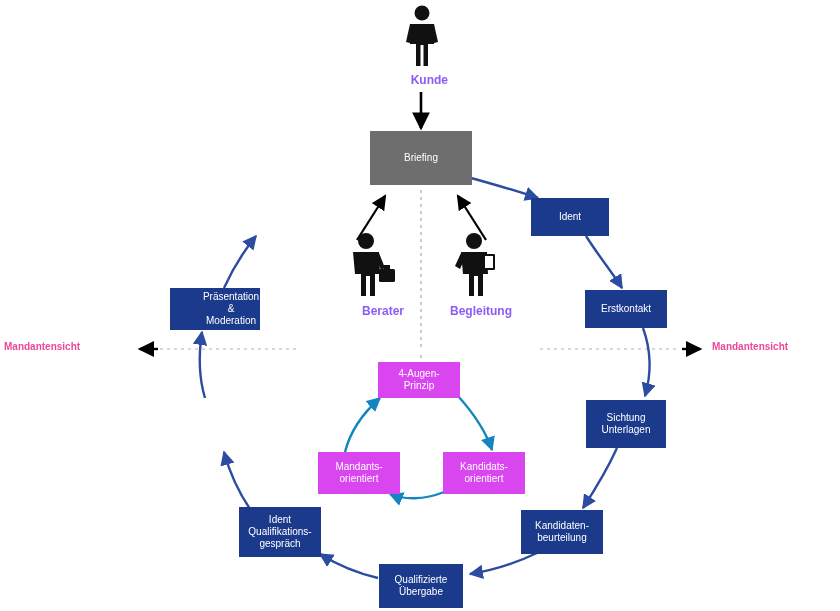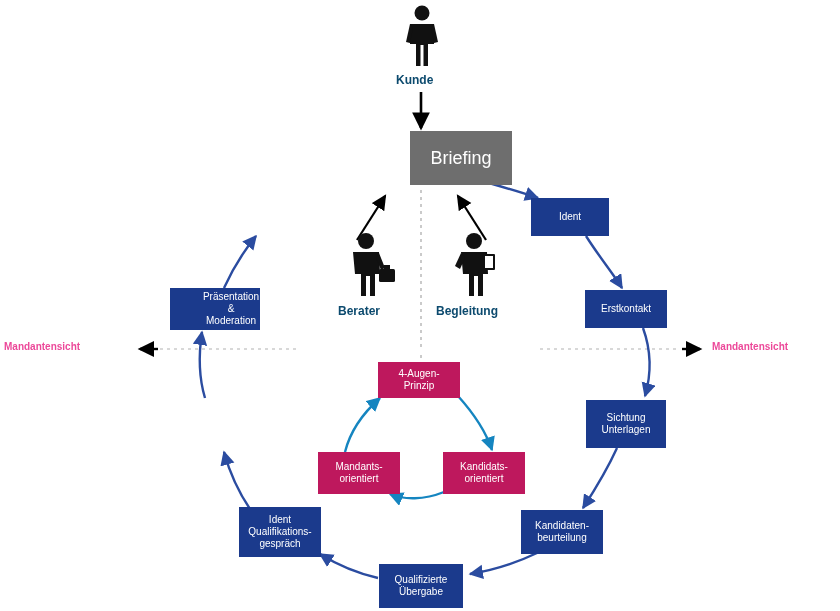--- a/index.html
+++ b/index.html
@@ -30,43 +30,42 @@
     align-items: center;
     justify-content: center;
     text-align: center;
     color: #ffffff;
     font-size: 10px;
     line-height: 12px;
     font-family: "Liberation Sans", sans-serif;
     white-space: pre-line;
   }
   .navy { background: #1b3a8c; }
-  .teal { background: #be185d; }
+  .teal { background: #d946ef; }
   .grey { background: #6e6e6e; }
   .briefing {
-    font-size: 18px;
+    font-size: 10px;
     color: #ffffff;
-    margin-left: 40px;
   }
   .side-label {
     position: absolute;
     font-size: 10px;
     font-weight: bold;
     color: #ec4899;
     font-family: "Liberation Sans", sans-serif;
     white-space: nowrap;
   }
   .person-label {
     position: absolute;
     font-size: 12px;
     font-weight: bold;
-    color: #0c4a6e;
+    color: #8b5cf6;
     font-family: "Liberation Sans", sans-serif;
     white-space: nowrap;
-    text-align: left;
+    text-align: right;
   }
   .figure {
     position: absolute;
   }
 </style>
 </head>
 <body>
 
 <div id="canvas">
 

